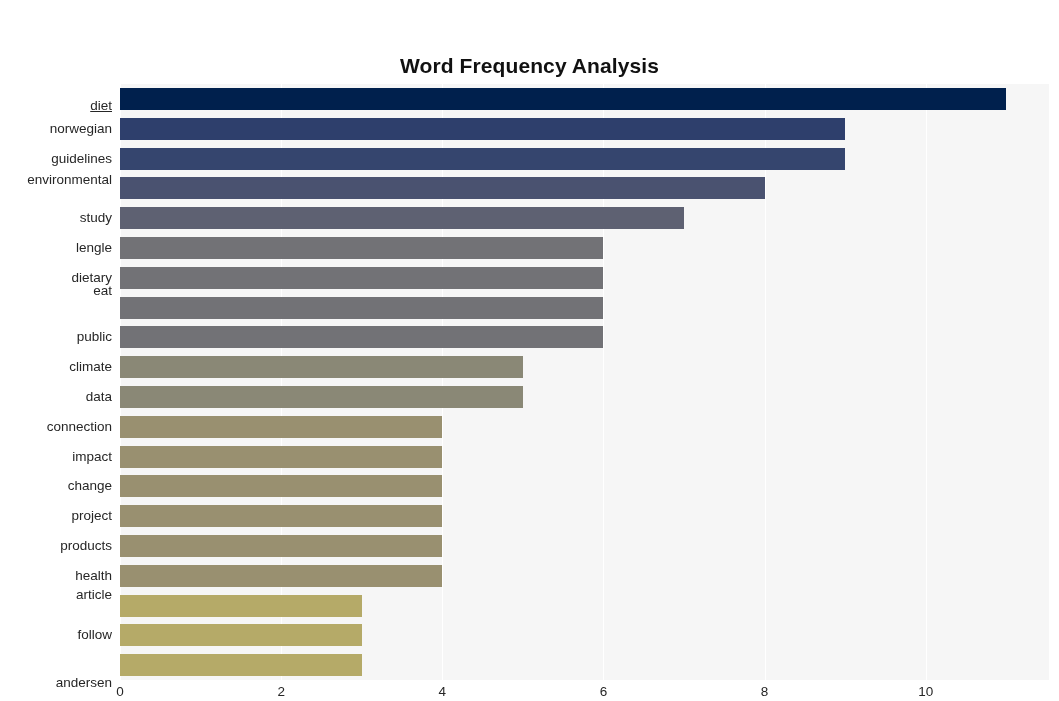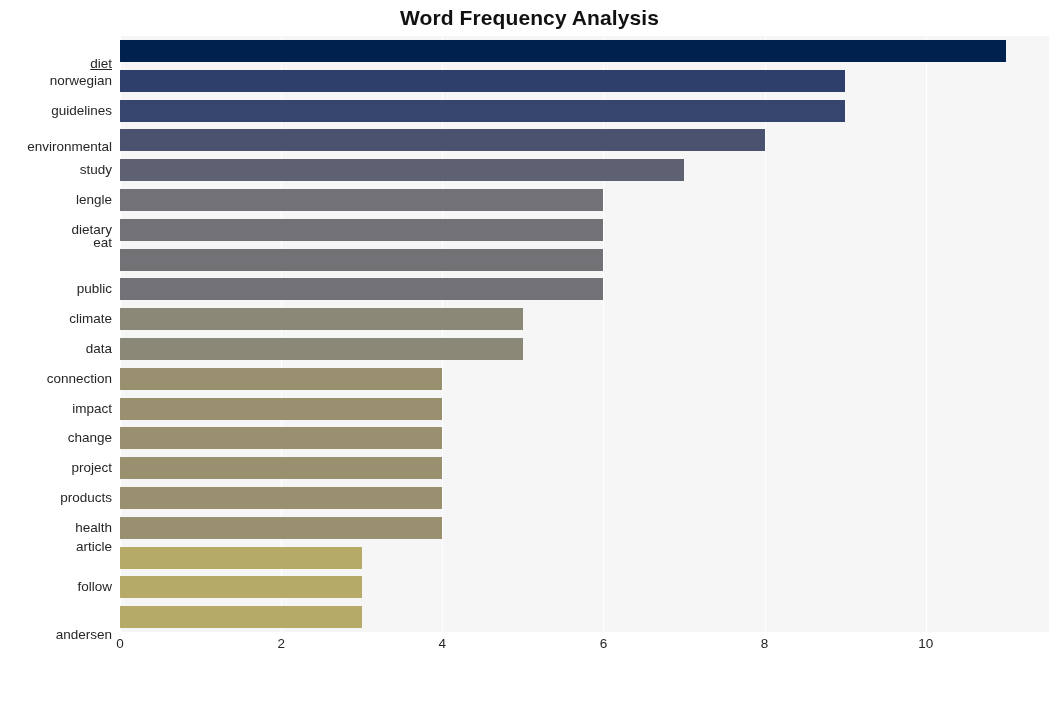--- a/index.html
+++ b/index.html
@@ -12,20 +12,21 @@
     background: #ffffff;
     font-family: "Liberation Sans", sans-serif;
     overflow: hidden;
   }
 
   #figure {
     position: relative;
     width: 1059px;
     height: 545px;
     background: #ffffff;
+    margin-top: 48px;
   }
 
   #chart-title {
     position: absolute;
     left: 0;
     top: 6px;
     width: 1059px;
     text-align: center;
     font-size: 21px;
     font-weight: bold;
@@ -146,24 +147,24 @@
         <div class="bar" title="project: 4" style="width: 322.29px; top: 421.1px; background: rgb(153, 144, 112);"></div>
         <div class="bar" title="products: 4" style="width: 322.29px; top: 450.9px; background: rgb(153, 144, 112);"></div>
         <div class="bar" title="health: 4" style="width: 322.29px; top: 480.7px; background: rgb(153, 144, 112);"></div>
         <div class="bar" title="article: 3" style="width: 241.717px; top: 510.5px; background: rgb(181, 170, 104);"></div>
         <div class="bar" title="follow: 3" style="width: 241.717px; top: 540.3px; background: rgb(181, 170, 104);"></div>
         <div class="bar" title="andersen: 3" style="width: 241.717px; top: 570.1px; background: rgb(181, 170, 104);"></div>
       </div>
   </div>
 
   <div id="ylabels">
-      <div class="ylabel" style="top: 21px; text-decoration: underline;">diet</div>
+      <div class="ylabel" style="top: 15px; text-decoration: underline;">diet</div>
       <div class="ylabel" style="top: 37.7px;">norwegian</div>
       <div class="ylabel" style="top: 67.5px;">guidelines</div>
-      <div class="ylabel" style="top: 104px;">environmental</div>
+      <div class="ylabel" style="top: 89px;">environmental</div>
       <div class="ylabel" style="top: 127.1px;">study</div>
       <div class="ylabel" style="top: 156.9px;">lengle</div>
       <div class="ylabel" style="top: 186.7px;">dietary</div>
       <div class="ylabel" style="top: 200px;">eat</div>
       <div class="ylabel" style="top: 246.3px; padding-left: 15px;">public</div>
       <div class="ylabel" style="top: 276.1px;">climate</div>
       <div class="ylabel" style="top: 305.9px;">data</div>
       <div class="ylabel" style="top: 335.7px;">connection</div>
       <div class="ylabel" style="top: 365.5px;">impact</div>
       <div class="ylabel" style="top: 395.3px;">change</div>

